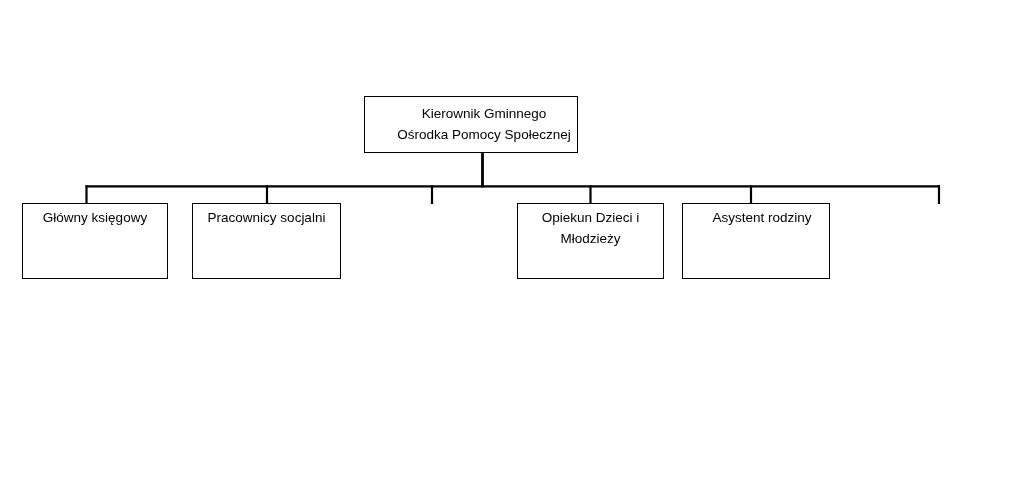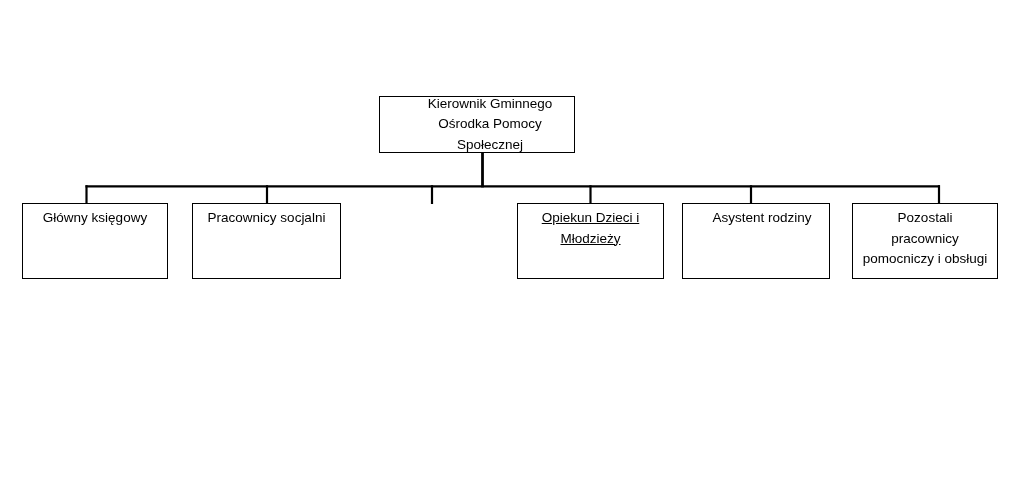--- a/index.html
+++ b/index.html
@@ -21,30 +21,30 @@
     position: absolute;
     box-sizing: border-box;
     background: var(--fill, #ffffff);
     border: 1.4px solid var(--border, #000000);
     text-align: center;
     font-size: 13.5px;
     line-height: 20.5px;
     white-space: pre-line;
   }
   .node.root {
-    left: 379px; top: 96px;
-    width: 196px; height: 57px;
+    left: 364px; top: 96px;
+    width: 214px; height: 57px;
     display: flex; flex-direction: column;
     justify-content: center; align-items: center; padding-left: 26px;
   }
   .node.child { top: 203px; height: 76px; padding-top: 4px; }
   .node.c1 { left: 22px;  width: 146px; }
   .node.c2 { left: 192px; width: 149px; }
   .node.c3 { left: 356px; width: 148px; height: 158px; }
-  .node.c4 { left: 517px; width: 147px; text-decoration: underline; }
+  .node.c4 { left: 517px; width: 147px; }
   .node.c5 { left: 682px; width: 148px; padding-left: 12px; }
   .node.c6 { left: 852px; width: 146px; }
   .connectors line { stroke: var(--connector, #000000); }
   .rail  { stroke-width: 2.2px; }
   .stub  { stroke-width: 2.8px; }
   .drop  { stroke-width: 2.2px; }
 </style>
 </head>
 <body>
 
@@ -67,17 +67,14 @@
   <div class="node child c1">Główny księgowy</div>
 
   <div class="node child c2">Pracownicy socjalni</div>
 
 
   <div class="node child c4">Opiekun Dzieci i
 Młodzieży</div>
 
   <div class="node child c5">Asystent rodziny</div>
 
-  <div class="node child c6">Pozostali
-pracownicy
-pomocniczy i obsługi</div>
 
 </div>
 
 </body></html>

